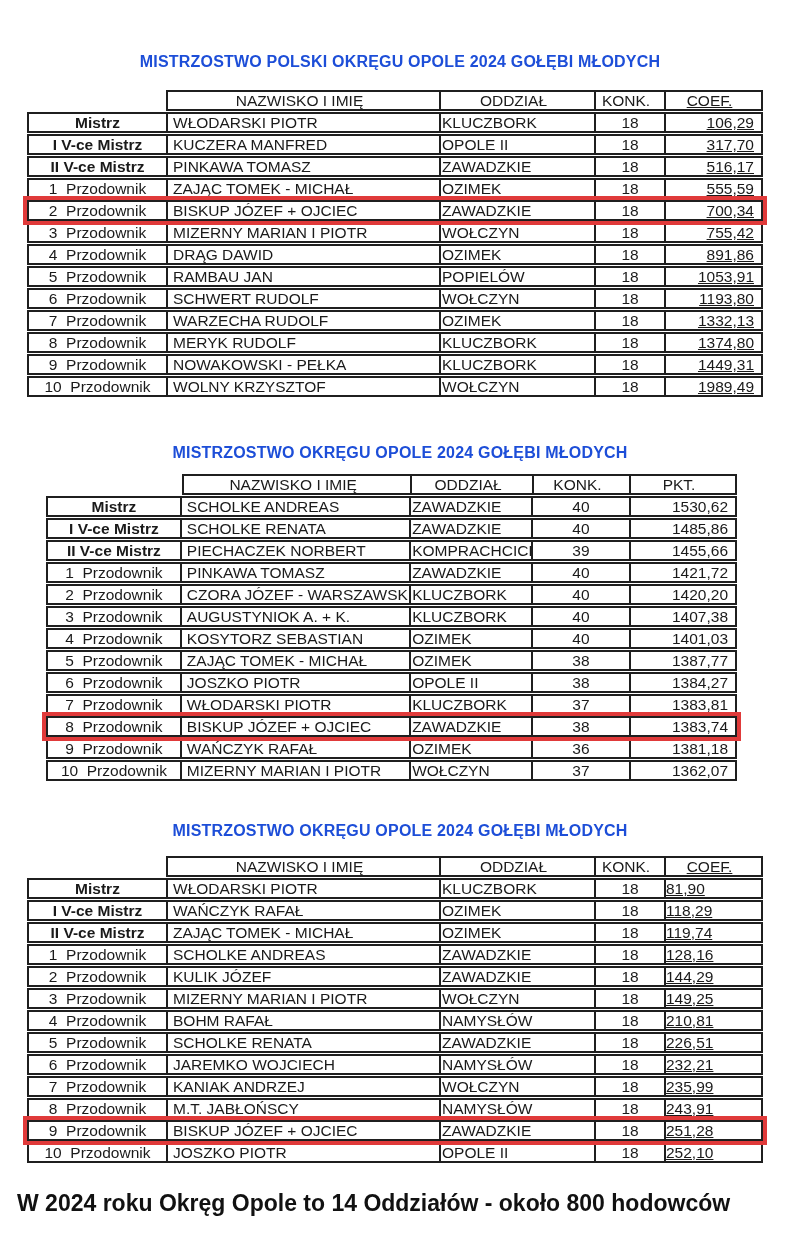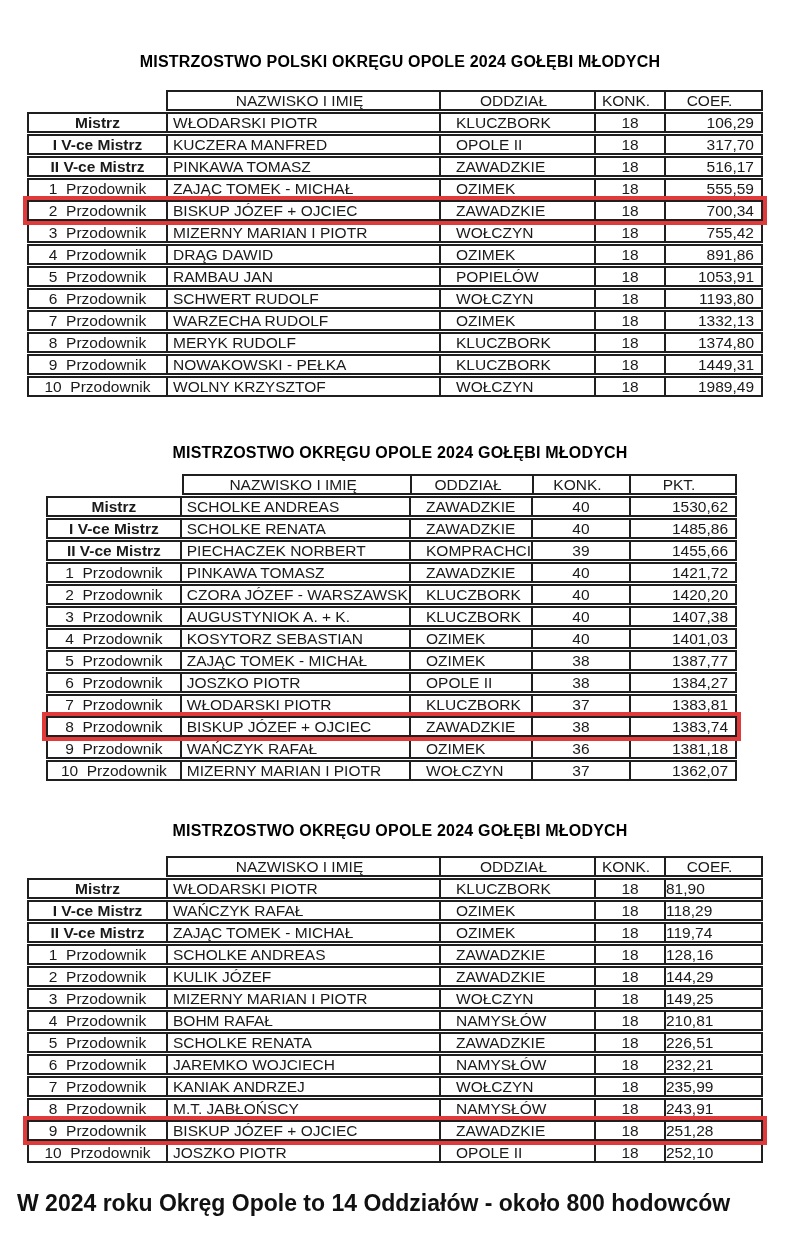--- a/index.html
+++ b/index.html
@@ -8,21 +8,21 @@
     font-family:"Liberation Sans","DejaVu Sans",sans-serif;
     color:#1a1a1a;
     overflow:hidden;
   }
   .section-title{
     text-align:center;
     font-weight:bold;
     font-size:16px;
     line-height:19px;
     letter-spacing:0.2px;
-    color:#000000;
+    color:#1d4ed8;
   }
   .t-title-1{margin-top:52px;}
   .t-title-2{margin-top:46px;}
   .t-title-3{margin-top:40px;}
   .tbl{
     display:flex;
     flex-direction:column;
     row-gap:1px;
   }
   .tbl-1{margin-top:19px;margin-left:27px;width:736px;}
@@ -37,29 +37,29 @@
     box-sizing:border-box;
     border-left:2px solid #1f1f1f;
     font-size:15.5px;
     line-height:17px;
     white-space:pre;
     overflow:visible;
   }
   .cell:first-child{border-left:none;}
   .c-rank{text-align:center;}
   .c-name{padding-left:5px;overflow:hidden;}
-  .c-odd{padding-left:15px;overflow:hidden;}
+  .c-odd{padding-left:1px;overflow:hidden;}
   .c-konk{text-align:center;}
   .c-val{text-align:right;padding-right:7px;}
   
   .tbl-1 .c-rank,.tbl-3 .c-rank{width:137px;}
   .tbl-1 .c-name,.tbl-3 .c-name{width:273px;}
   .tbl-1 .c-odd,.tbl-3 .c-odd{width:155px;}
   .tbl-1 .c-konk,.tbl-3 .c-konk{width:70px;}
-  .tbl-1 .c-val,.tbl-3 .c-val{width:97px;}
+  .tbl-1 .c-val,.tbl-3 .c-val{width:97px;text-decoration:underline;}
   .tbl-1 .hdr,.tbl-3 .hdr{margin-left:139px;}
   .tbl-1 .hdr .c-name,.tbl-3 .hdr .c-name{width:271px;}
   
   .tbl-2 .c-rank{width:134px;}
   .tbl-2 .c-name{width:233px;}
   .tbl-2 .c-odd{width:124px;}
   .tbl-2 .c-konk{width:99px;}
   .tbl-2 .c-val{width:108px;}
   .tbl-2 .hdr{margin-left:136px;}
   .tbl-2 .hdr .c-name{width:231px;}

